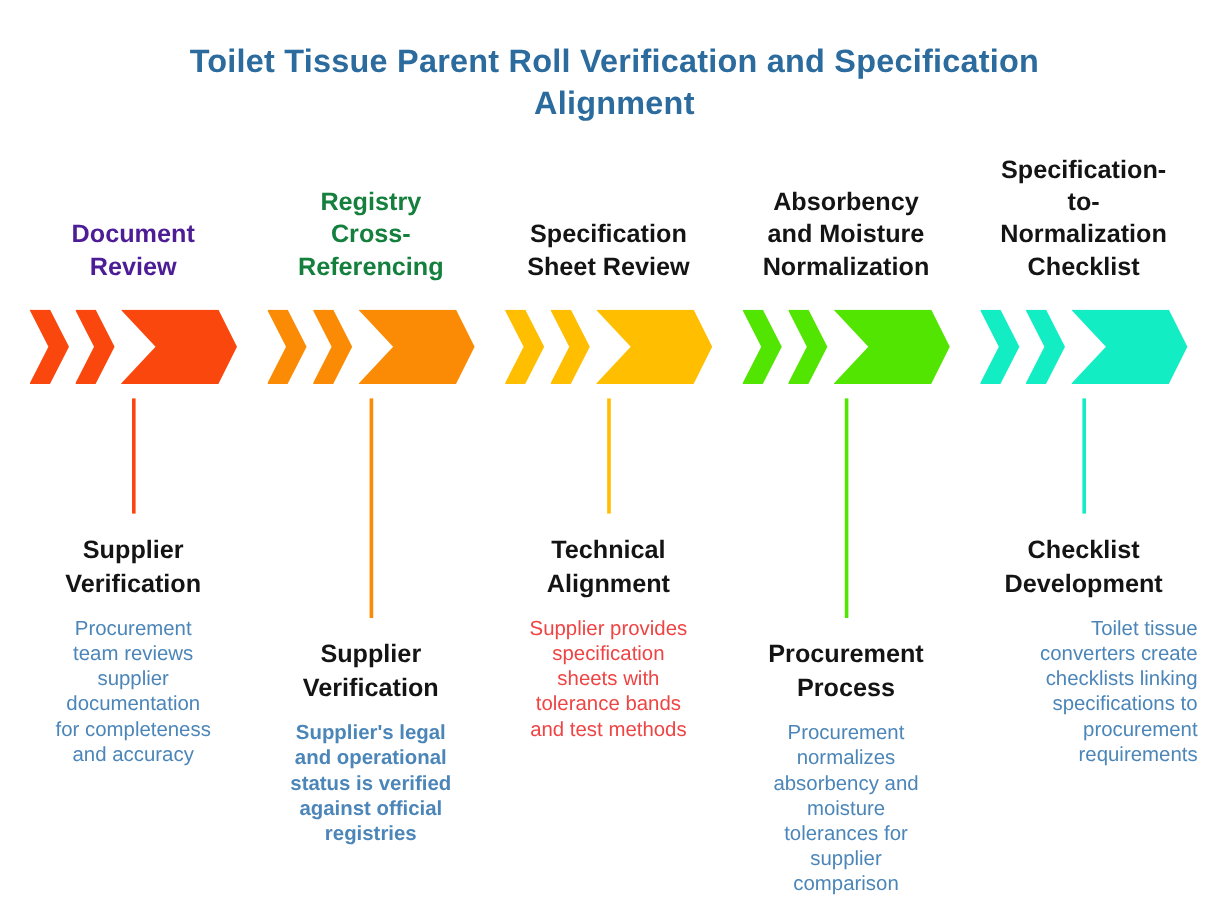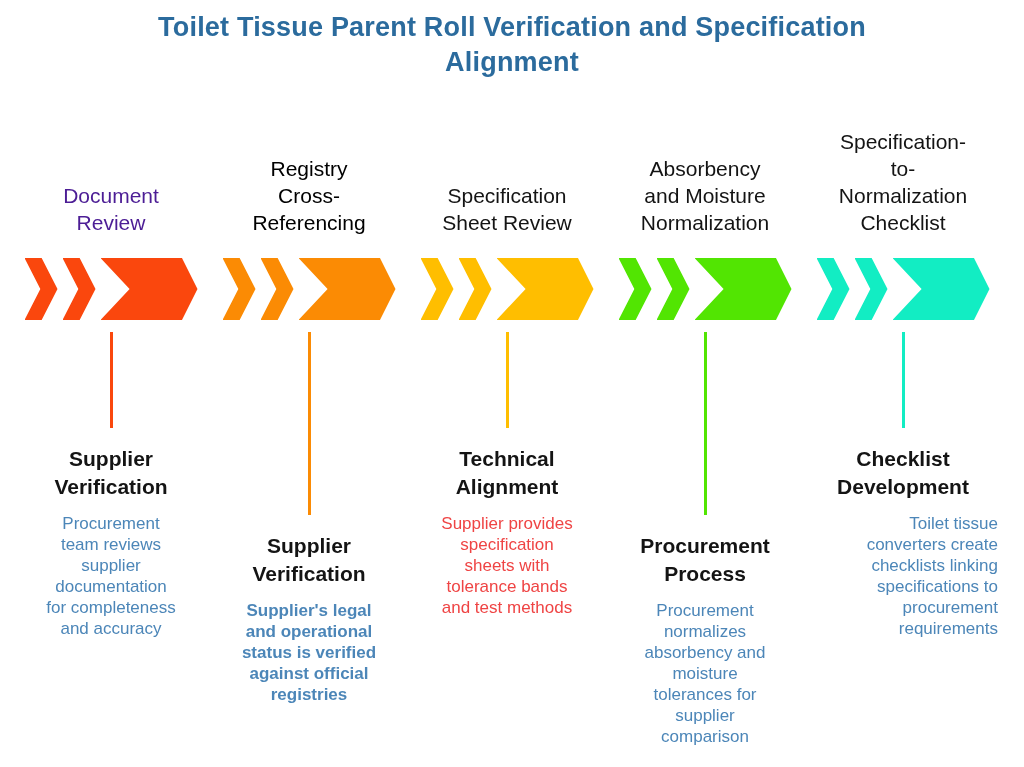--- a/index.html
+++ b/index.html
@@ -4,39 +4,39 @@
 <style>
   html,body { margin:0; padding:0; background:#ffffff; }
   .canvas {
     position:relative;
     width:1024px; height:767px;
     background:#ffffff;
     font-family:"Liberation Sans", sans-serif;
     overflow:hidden;
   }
   .title {
-    position:absolute; top:10px; left:0; width:1024px;
+    position:absolute; top:34px; left:0; width:1024px;
     text-align:center;
     font-size:27px; font-weight:800; line-height:35px;
     letter-spacing:0.2px;
     white-space:pre-line;
   }
   .steps {
     position:absolute; top:0; left:12px; width:990px;
     display:flex;
   }
   .step {
     width:198px;
     display:flex; flex-direction:column; align-items:center;
   }
   .step-heading {
     height:236px; width:198px;
     display:flex; align-items:flex-end; justify-content:center;
     text-align:center;
-    font-size:21px; font-weight:400; line-height:27px;
+    font-size:21px; font-weight:700; line-height:27px;
     color:#141414;
     white-space:pre-line;
   }
   .arrow-row {
     margin-top:22px; height:62px;
     display:flex; align-items:center;
   }
   .chev {
     width:33px; height:62px; margin-right:5px;
     clip-path:polygon(0 0, 52% 0, 100% 50%, 52% 100%, 0 100%, 48% 50%);
@@ -83,21 +83,21 @@
 Verification</div>
       <div class="desc" style="color: rgb(76, 134, 184);">Procurement
 team reviews
 supplier
 documentation
 for completeness
 and accuracy</div>
     </div>
 
     <div class="step">
-      <div class="step-heading" style="color: #000000;">Registry
+      <div class="step-heading" style="color: #15803d;">Registry
 Cross-
 Referencing</div>
       <div class="arrow-row">
         <div class="chev" style="background-color: rgb(251, 139, 4);"></div>
         <div class="chev" style="background-color: rgb(251, 139, 4);"></div>
         <div class="arrow-big" style="background-color: rgb(251, 139, 4);"></div>
       </div>
       <div class="vline" style="background-color: rgb(251, 139, 4); height: 183px;"></div>
       <div class="sub-heading" style="color: rgb(20, 20, 20);">Supplier
 Verification</div>

